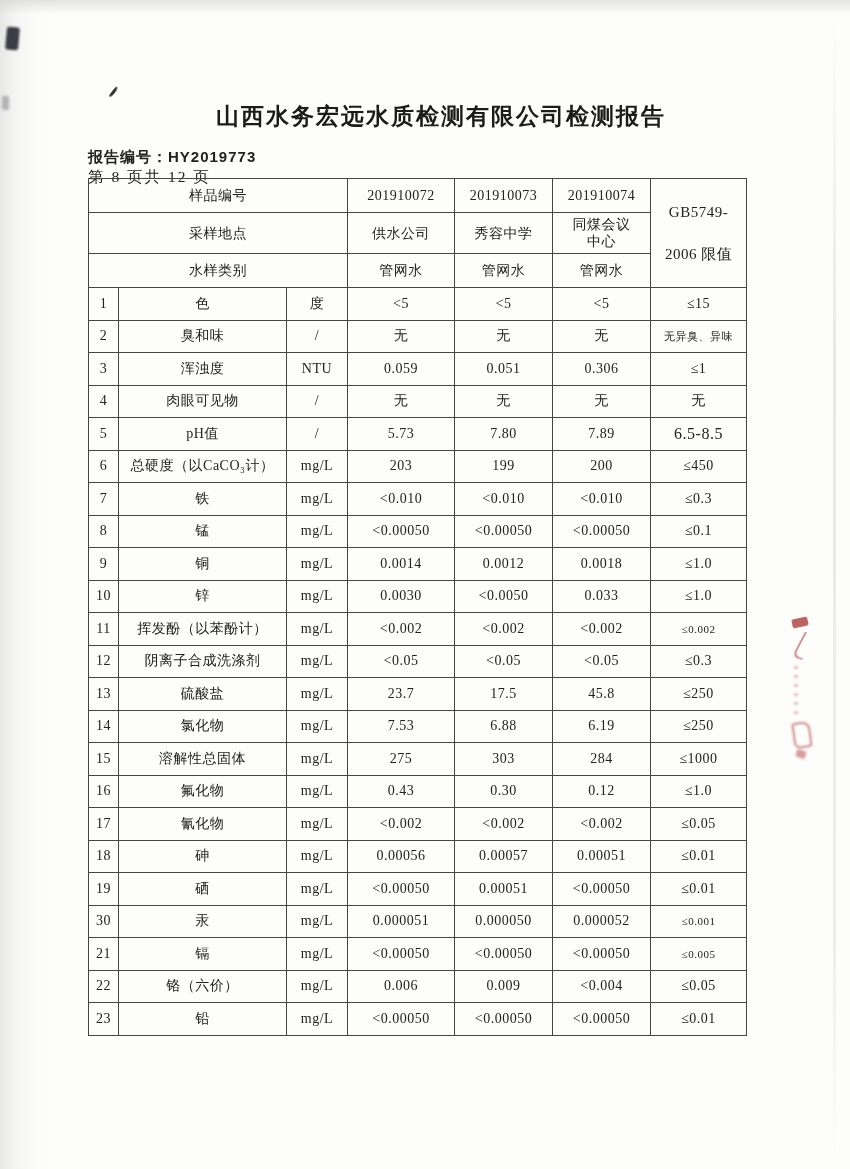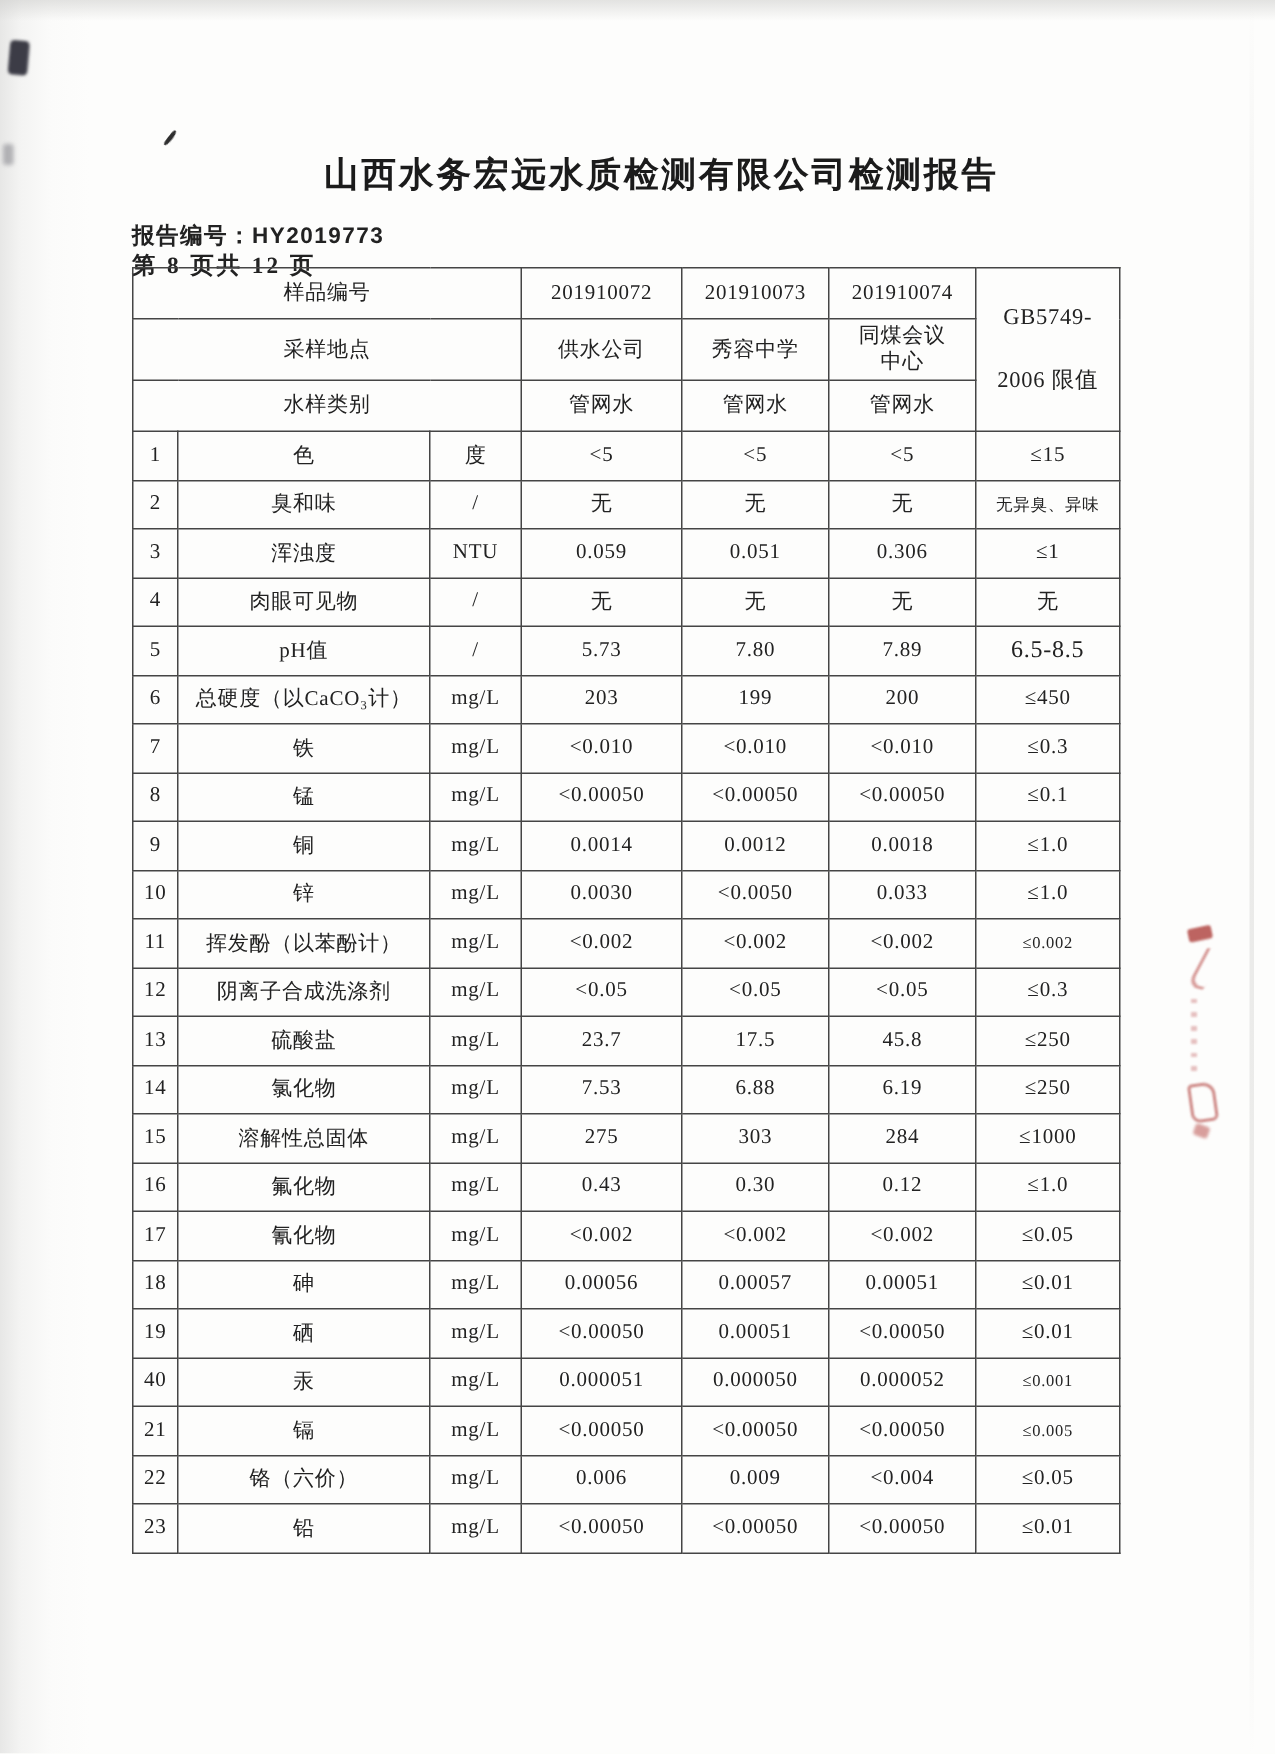--- a/index.html
+++ b/index.html
@@ -44,21 +44,21 @@
     font-weight:bold; font-size:23px; letter-spacing:2px; color:#1b1b1b;margin-left:16px;
   }
   .meta-row {
     position:absolute; top:148px; left:88px; width:658px;
     display:flex; justify-content:space-between; align-items:baseline;flex-direction:column;
   }
   .report-no {
     font-family:"Liberation Sans","DejaVu Sans",sans-serif;
     font-weight:bold; font-size:15px; letter-spacing:1px; color:#222;
   }
-  .page-indicator { font-size:15.5px; letter-spacing:2px; color:#222;font-weight:bold; }
+  .page-indicator { font-size:15.5px; letter-spacing:2px; color:#222; }
 
   table.report {
     position:absolute; left:88px; top:178px; width:658px;
     border-collapse:collapse; table-layout:fixed;
     font-size:14px; color:#222;
   }
   table.report td {
     border:1px solid #454545;
     text-align:center; vertical-align:middle;
     padding:0 2px; letter-spacing:.5px;
@@ -320,21 +320,21 @@
         <tr class="data-row">
           <td class="num-cell">19</td>
           <td class="name-cell">硒</td>
           <td>mg/L</td>
           <td class="num-cell">&lt;0.00050</td>
           <td class="num-cell">0.00051</td>
           <td class="num-cell">&lt;0.00050</td>
           <td class="num-cell">≤0.01</td>
         </tr>
         <tr class="data-row">
-          <td class="num-cell">40</td>
+          <td class="num-cell">30</td>
           <td class="name-cell">汞</td>
           <td>mg/L</td>
           <td class="num-cell">0.000051</td>
           <td class="num-cell">0.000050</td>
           <td class="num-cell">0.000052</td>
           <td class="num-cell" style="font-size: 11px;">≤0.001</td>
         </tr>
         <tr class="data-row">
           <td class="num-cell">21</td>
           <td class="name-cell">镉</td>

